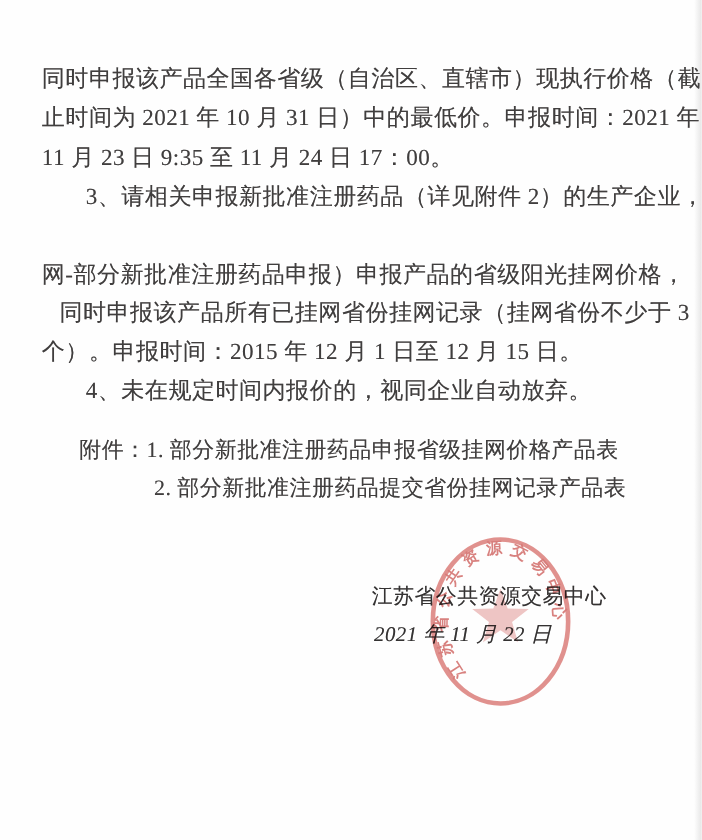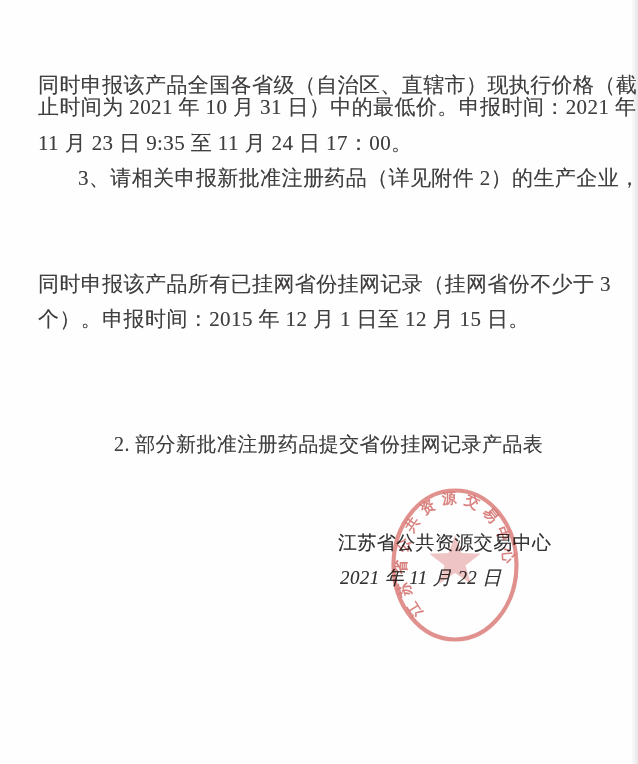--- a/index.html
+++ b/index.html
@@ -48,28 +48,33 @@
     right:0;top:0;
     width:7px;height:764px;
     background:linear-gradient(to right, rgba(120,120,120,0) 0%, rgba(120,120,120,0.18) 100%);
   }
 </style>
 </head>
 <body>
 
 <div class="page">
 
-  <div class="line" style="left:38px;top:74px;">同时申报该产品全国各省级（自治区、直辖市）现执行价格（截</div>
+  <div class="line" style="left:38px;top:60px;">同时申报该产品全国各省级（自治区、直辖市）现执行价格（截</div>
   <div class="line" style="left:38px;top:96px;text-align:center;">止时间为 2021 年 10 月 31 日）中的最低价。申报时间：2021 年</div>
   <div class="line" style="left:38px;top:132px;">11 月 23 日 9:35 至 11 月 24 日 17：00。</div>
   <div class="line" style="left:78px;top:167px;">3、请相关申报新批准注册药品（详见附件 2）的生产企业，</div>
-  <div class="line" style="left:38px;top:273px;">同时申报该产品所有已挂网省份挂网记录（挂网省份不少于 3</div>
+  <div class="line" style="left:38px;top:238px;">网-部分新批准注册药品申报）申报产品的省级阳光挂网价格，</div>
+  <div class="line" style="left:54px;top:273px;">同时申报该产品所有已挂网省份挂网记录（挂网省份不少于 3</div>
   <div class="line" style="left:38px;top:308px;">个）。申报时间：2015 年 12 月 1 日至 12 月 15 日。</div>
+  <div class="line" style="left:78px;top:344px;">4、未在规定时间内报价的，视同企业自动放弃。</div>
 
-  <div class="line attach" style="left:114px;top:434px;">
+  <div class="line attach" style="left:72px;top:399px;">
+    <span>附件：</span><span>1. 部分新批准注册药品申报省级挂网价格产品表</span>
+  </div>
+  <div class="line attach" style="left:140px;top:434px;">
     <span>2. 部分新批准注册药品提交省份挂网记录产品表</span>
   </div>
 
   <div class="line sig" style="left:338px;top:533px;">江苏省公共资源交易中心</div>
   <div class="line sig" style="left:340px;top:568px;font-style:italic;">2021 年 11 月 22 日</div>
 
   <svg class="seal" viewBox="0 0 145 165" aria-hidden="true">
     <defs>
       <path id="sealTextArc" d="M 41.9 132.8 A 49 62 0 1 1 98.1 132.8" fill="none"></path>
     </defs>

